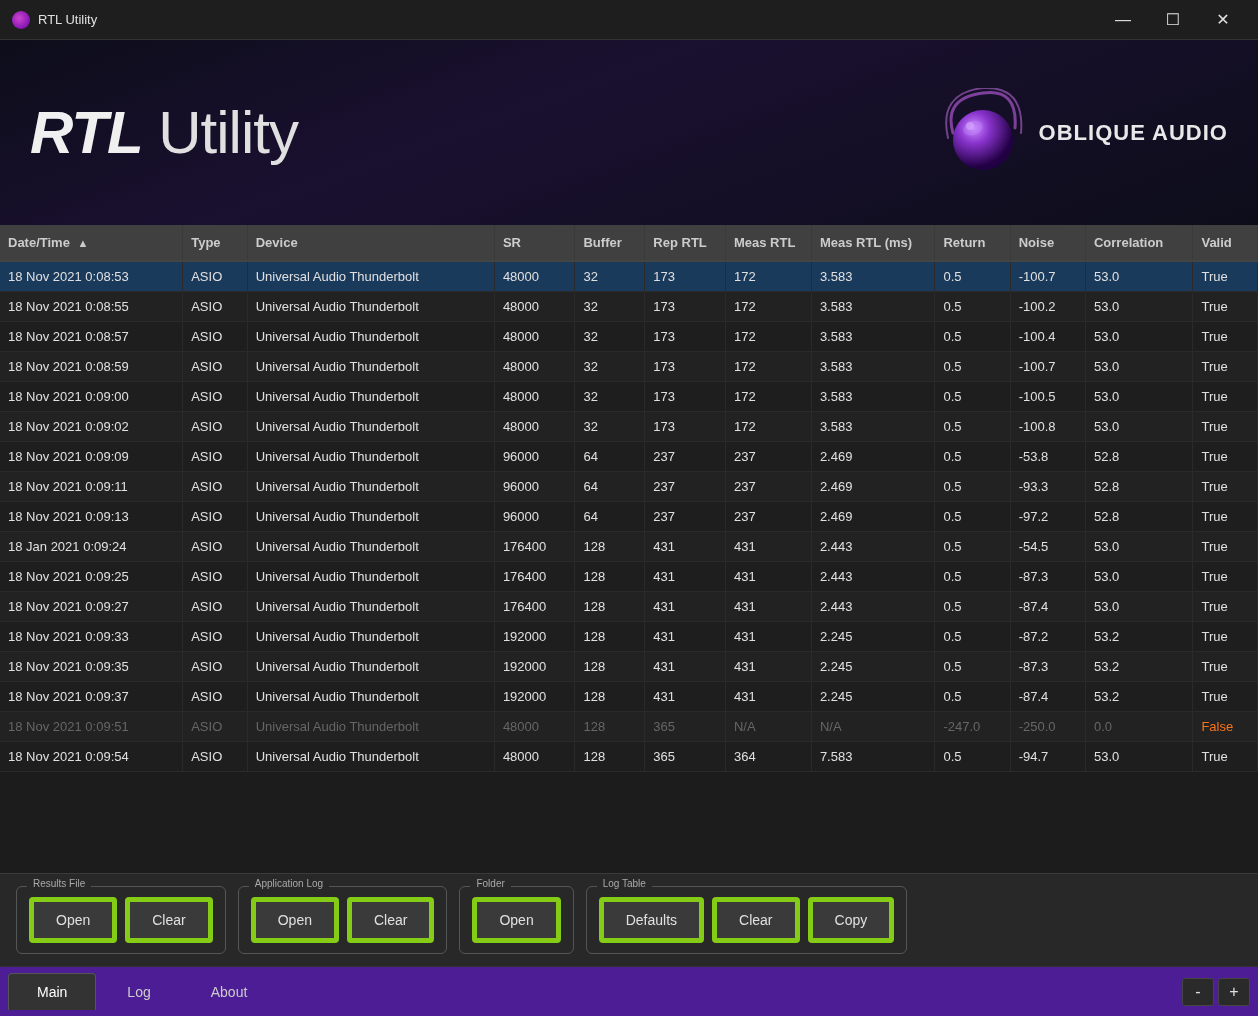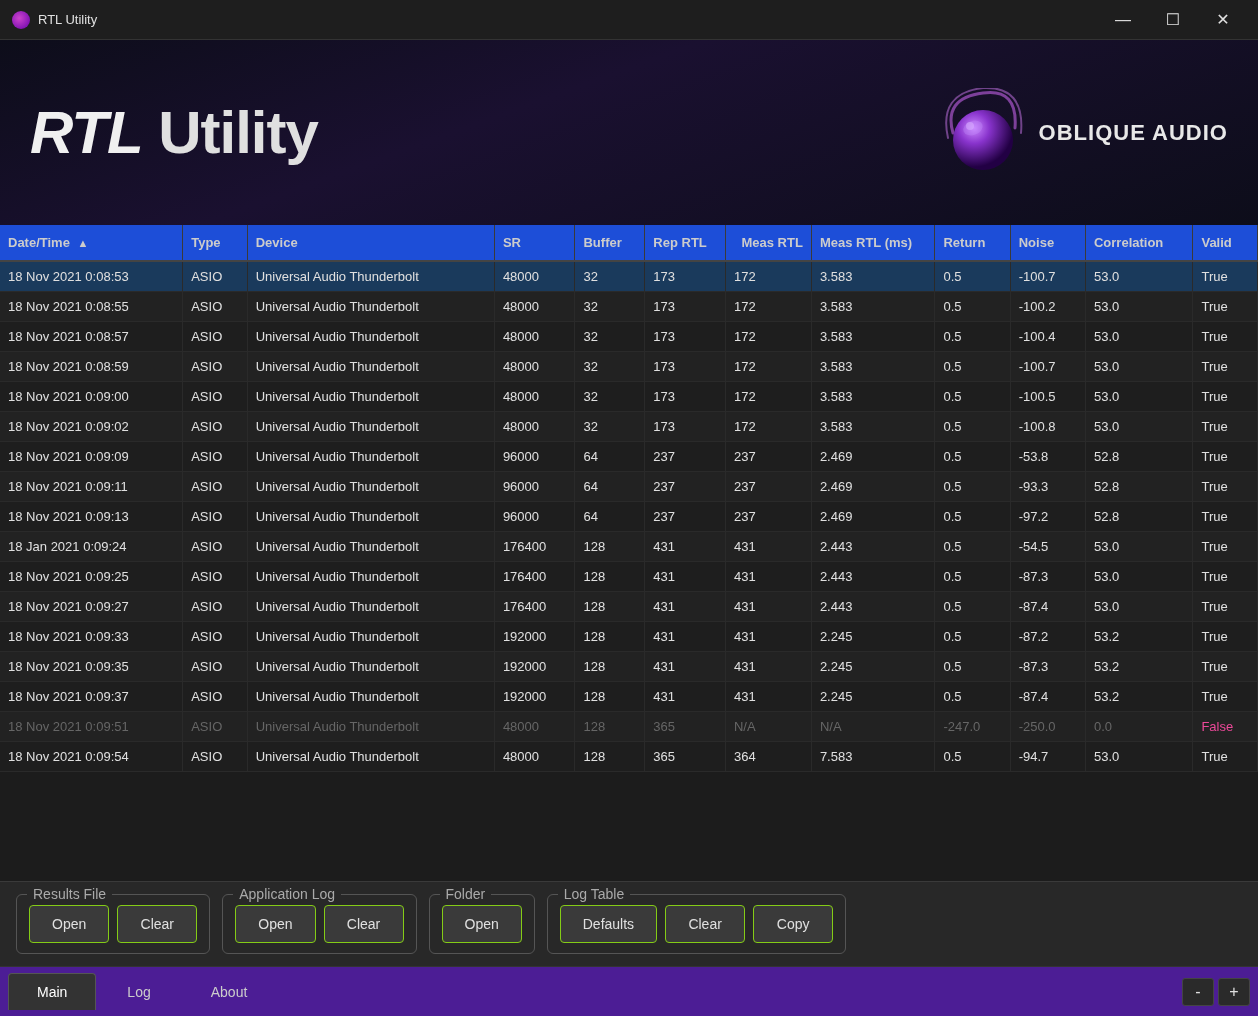--- a/index.html
+++ b/index.html
@@ -68,21 +68,21 @@
       font-weight: 900;
       color: #fff;
       letter-spacing: -1px;
     }
     .app-header-title span.rtl {
       color: #f0f0f0;
       font-style: italic;
     }
     .app-header-title span.utility {
       color: #e0e0e0;
-      font-weight: 700;
+      font-weight: 400;
     }
     .header-logo-area {
       position: absolute;
       right: 30px;
       display: flex;
       align-items: center;
       gap: 16px;
     }
     .logo-sphere {
       width: 90px;
@@ -114,21 +114,21 @@
       flex: 1;
       overflow: auto;
       position: relative;
     }
     table {
       width: 100%;
       border-collapse: collapse;
       table-layout: fixed;
     }
     thead tr {
-      background: #1d4ed8;
+      background: #404040;
       border-bottom: 2px solid #444;
     }
     thead th {
       padding: 10px 8px;
       text-align: left;
       color: #ccc;
       font-weight: 600;
       font-size: 13px;
       border-right: 1px solid #3a3a3a;
       white-space: nowrap;
@@ -156,21 +156,21 @@
       overflow: hidden;
     }
 
     
     .col-datetime { width: 170px; }
     .col-type { width: 60px; margin-top: 40px; }
     .col-device { width: 230px; }
     .col-sr { width: 75px; }
     .col-buffer { width: 65px; }
     .col-rep-rtl { width: 75px; }
-    .col-meas-rtl { width: 80px; text-align: right; }
+    .col-meas-rtl { width: 80px; }
     .col-meas-rtl-ms { width: 115px; }
     .col-return { width: 70px; }
     .col-noise { width: 70px; }
     .col-correlation { width: 100px; }
     .col-valid { width: 60px; }
 
     .sort-arrow {
       display: inline-block;
       margin-left: 4px;
       font-size: 11px;
@@ -195,25 +195,25 @@
       gap: 8px;
       align-items: center;
     }
     .panel-group-label {
       position: absolute;
       top: -9px;
       left: 10px;
       background: #282828;
       padding: 0 6px;
       color: #aaa;
-      font-size: 14px;
+      font-size: 10px;
     }
     .panel-btn {
       background: #3a3a3a;
-      border: 1px solid #84cc16;
+      border: 5px solid #84cc16;
       border-radius: 4px;
       color: #e0e0e0;
       padding: 10px 22px;
       font-size: 14px;
       cursor: pointer;
       min-width: 80px;
     }
 
     
     .tab-bar {
@@ -256,21 +256,21 @@
       cursor: pointer;
       display: flex; align-items: center; justify-content: center;
     }
 
     
     .table-container::-webkit-scrollbar { width: 8px; }
     .table-container::-webkit-scrollbar-track { background: #1a1a1a; }
     .table-container::-webkit-scrollbar-thumb { background: #555; border-radius: 4px; }
 
     .na-value { color: #666; }
-    .false-value { color: #ec4899; }
+    .false-value { color: #f97316; }
   </style>
 </head>
 <body>
 
 <div class="title-bar">
   <div class="title-bar-icon"></div>
   <span class="title-bar-title">RTL Utility</span>
   <div class="title-bar-controls">
     <button class="title-bar-btn">—</button>
     <button class="title-bar-btn">☐</button>

